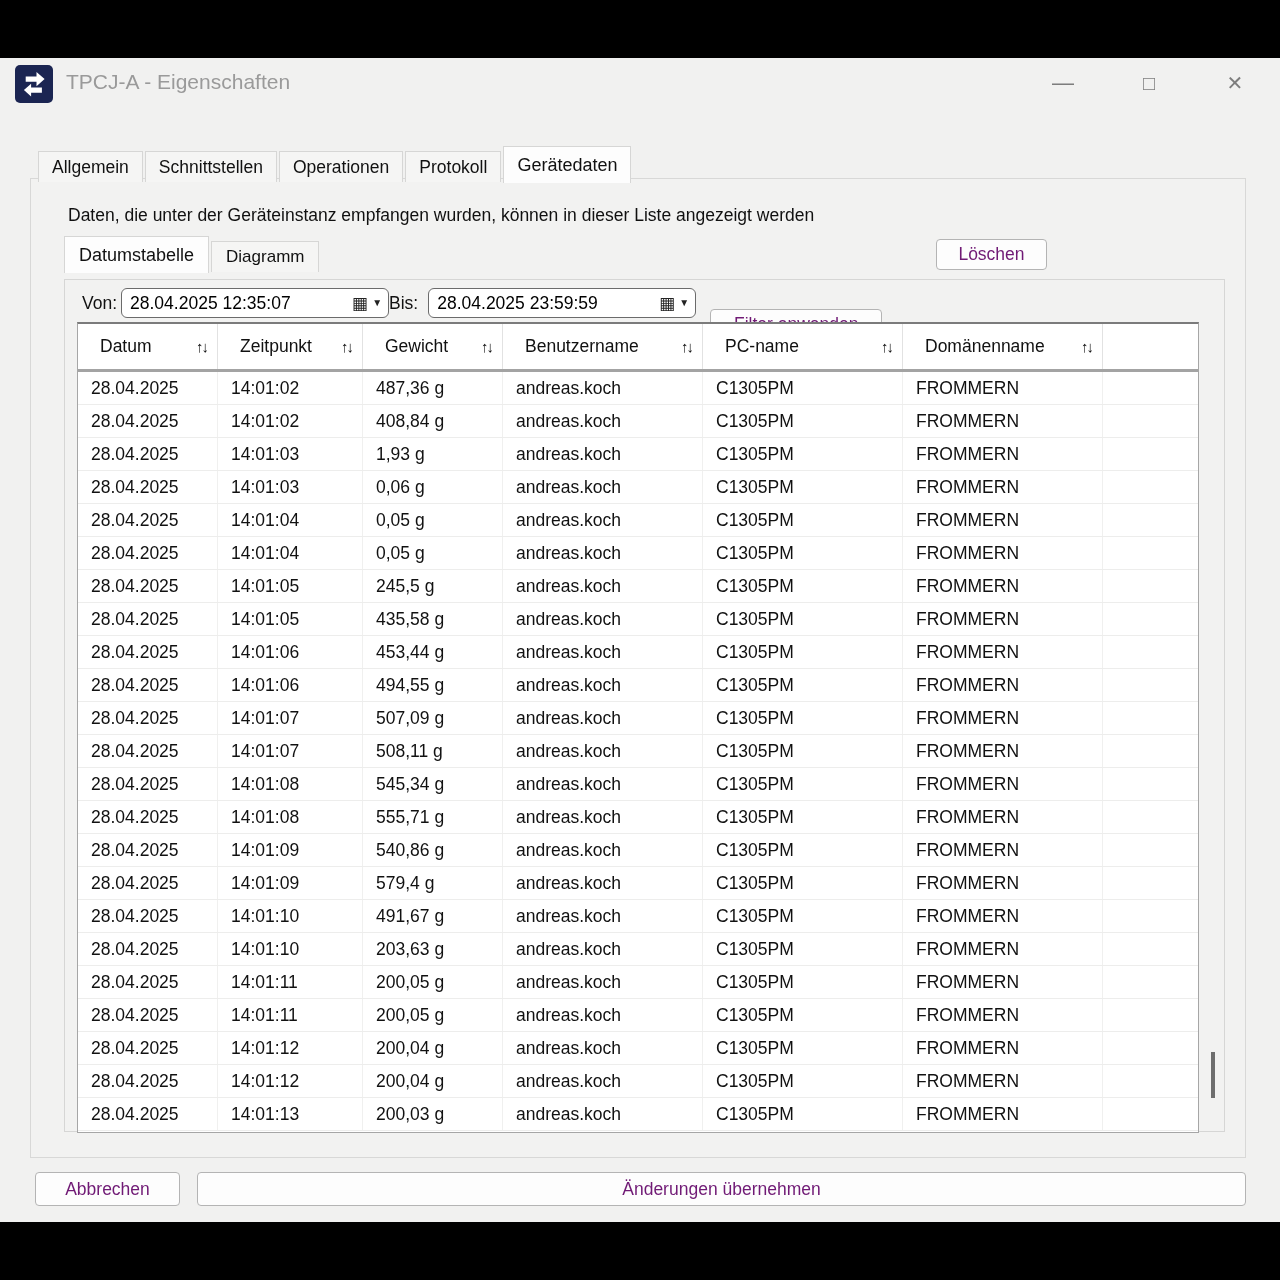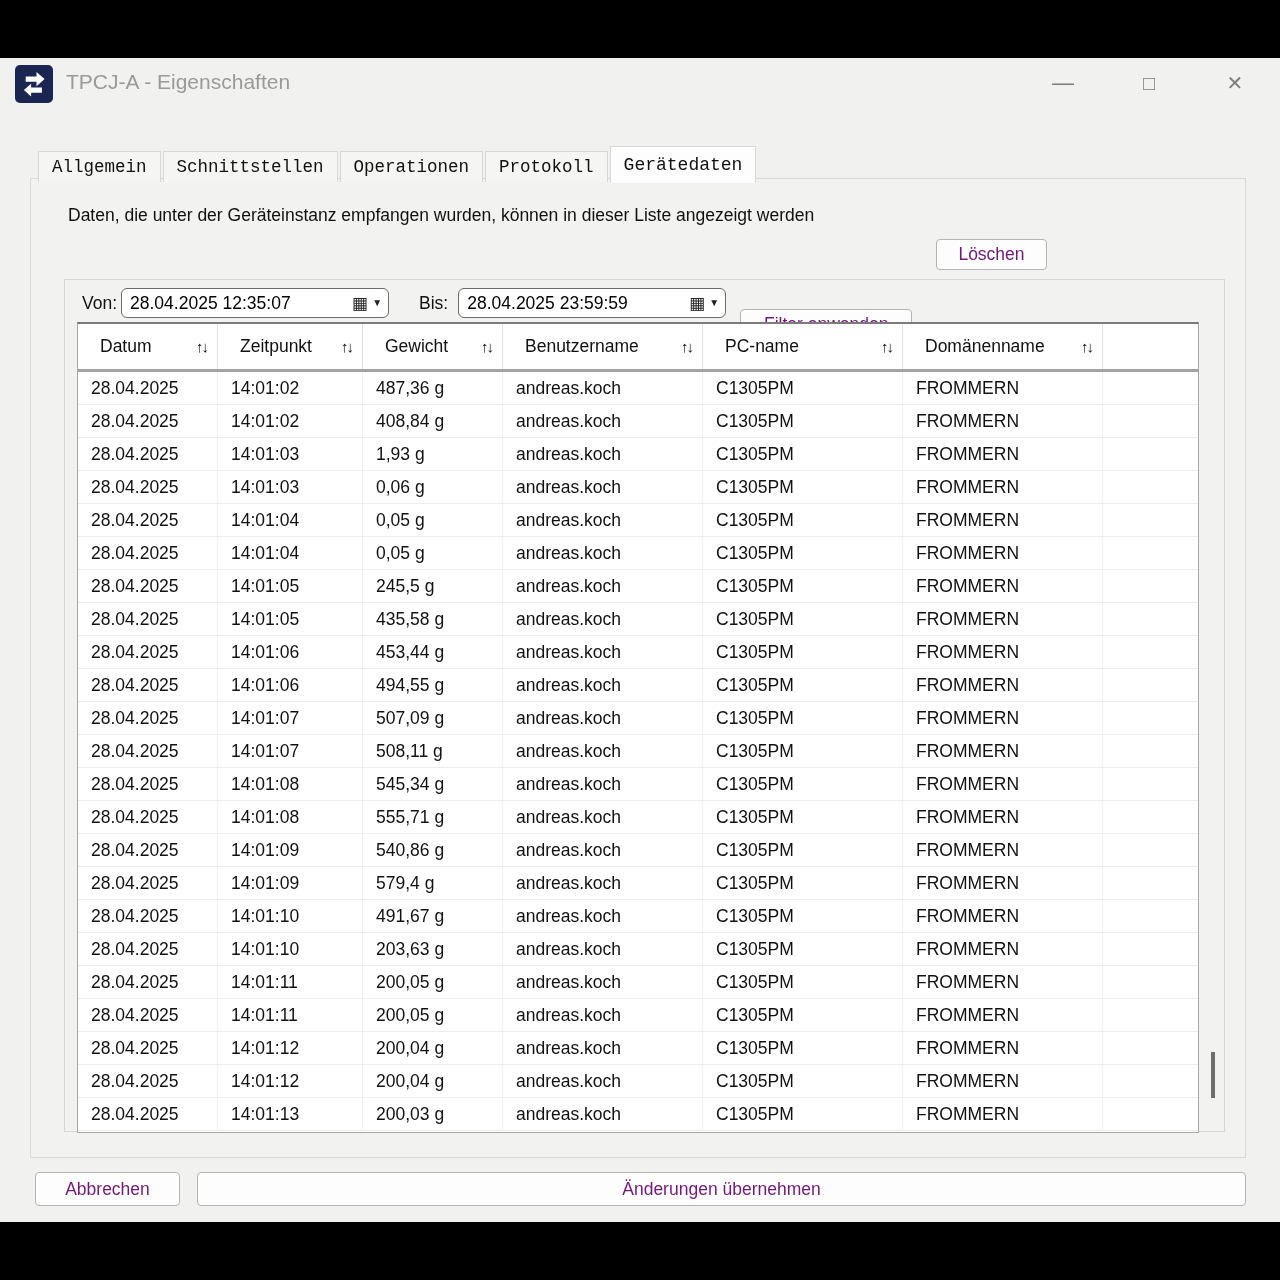--- a/index.html
+++ b/index.html
@@ -10,21 +10,21 @@
   
   .titlebar{position:absolute;left:0;top:0;width:100%;height:52px;}
   .app-icon{position:absolute;left:14px;top:6px;width:40px;height:40px;}
   .win-title{position:absolute;left:66px;top:12px;font-size:21px;color:#9a9a9a;white-space:nowrap;}
   .win-controls{position:absolute;right:22px;top:6px;display:flex;align-items:center;}
   .win-btn{width:46px;height:38px;display:flex;align-items:center;justify-content:center;
            color:#7d7d7d;font-size:20px;margin-left:40px;cursor:default;}
   .win-btn.min{font-size:22px;}
 
   
-  .tabstrip{position:absolute;left:38px;top:88px;display:flex;align-items:flex-end;z-index:3;font-family:Liberation Mono, monospace;}
+  .tabstrip{position:absolute;left:38px;top:88px;display:flex;align-items:flex-end;z-index:3;}
   .tab{height:30px;padding:0 13px;display:flex;align-items:center;font-size:17.5px;
        background:#f5f5f4;border:1px solid #d6d6d5;border-bottom:none;margin-right:2px;white-space:nowrap;}
   .tab.active{height:36px;background:#fdfdfd;font-size:18px;margin-bottom:-1px;z-index:4;}
 
   .tabpage{position:absolute;left:30px;top:120px;width:1216px;height:980px;
            background:#f2f2f1;border:1px solid #d8d8d7;box-sizing:border-box;}
 
   .description{position:absolute;left:37px;top:26px;font-size:17.5px;color:#101010;white-space:nowrap;}
 
   
@@ -38,21 +38,21 @@
        box-sizing:border-box;cursor:default;white-space:nowrap;}
   .delete-btn{position:absolute;left:905px;top:60px;width:111px;height:31px;}
 
   
   .grouppanel{position:absolute;left:33px;top:100px;width:1161px;height:853px;
               background:#f2f2f1;border:1px solid #d6d6d5;box-sizing:border-box;}
 
   
   .filterrow{position:absolute;left:17px;top:7px;display:flex;align-items:center;height:32px;}
   .flt-label{font-size:17.5px;margin-right:4px;}
-  .flt-label.bis{margin-left:30px;margin-right:10px;}
+  .flt-label.bis{margin-right:10px;}
   .datefield{display:flex;align-items:center;width:268px;height:30px;background:#fff;
              border:1px solid #6b6b6b;border-radius:6px;box-sizing:border-box;padding:0 6px 0 8px;}
   .datefield input{border:none;outline:none;flex:1;font-family:"Liberation Sans",sans-serif;
                    font-size:17.5px;color:#000;background:transparent;padding:0;min-width:0;}
   .cal-icon{font-size:17px;color:#222;line-height:1;margin-right:4px;}
   .dd-arrow{font-size:10px;color:#222;line-height:1;}
   .applyfilter-btn{width:172px;height:31px;margin-left:14px;margin-top:42px;}
 
   
   .table{position:absolute;left:12px;top:42px;width:1122px;height:811px;background:#fff;
@@ -101,20 +101,24 @@
         <div class="tab">Allgemein</div>
         <div class="tab">Schnittstellen</div>
         <div class="tab">Operationen</div>
         <div class="tab">Protokoll</div>
         <div class="tab active">Gerätedaten</div>
       </div>
 
     <div class="tabpage">
       <div class="description">Daten, die unter der Geräteinstanz empfangen wurden, können in dieser Liste angezeigt werden</div>
 
+      <div class="subtabstrip" id="subtabstrip">
+          <div class="subtab active">Datumstabelle</div>
+          <div class="subtab">Diagramm</div>
+        </div>
 
       <div class="btn delete-btn">Löschen</div>
 
       <div class="grouppanel">
 
         <div class="filterrow">
           <span class="flt-label">Von:</span>
           <span class="datefield">
             <input value="28.04.2025 12:35:07" style="">
             <span class="cal-icon">▦</span>

